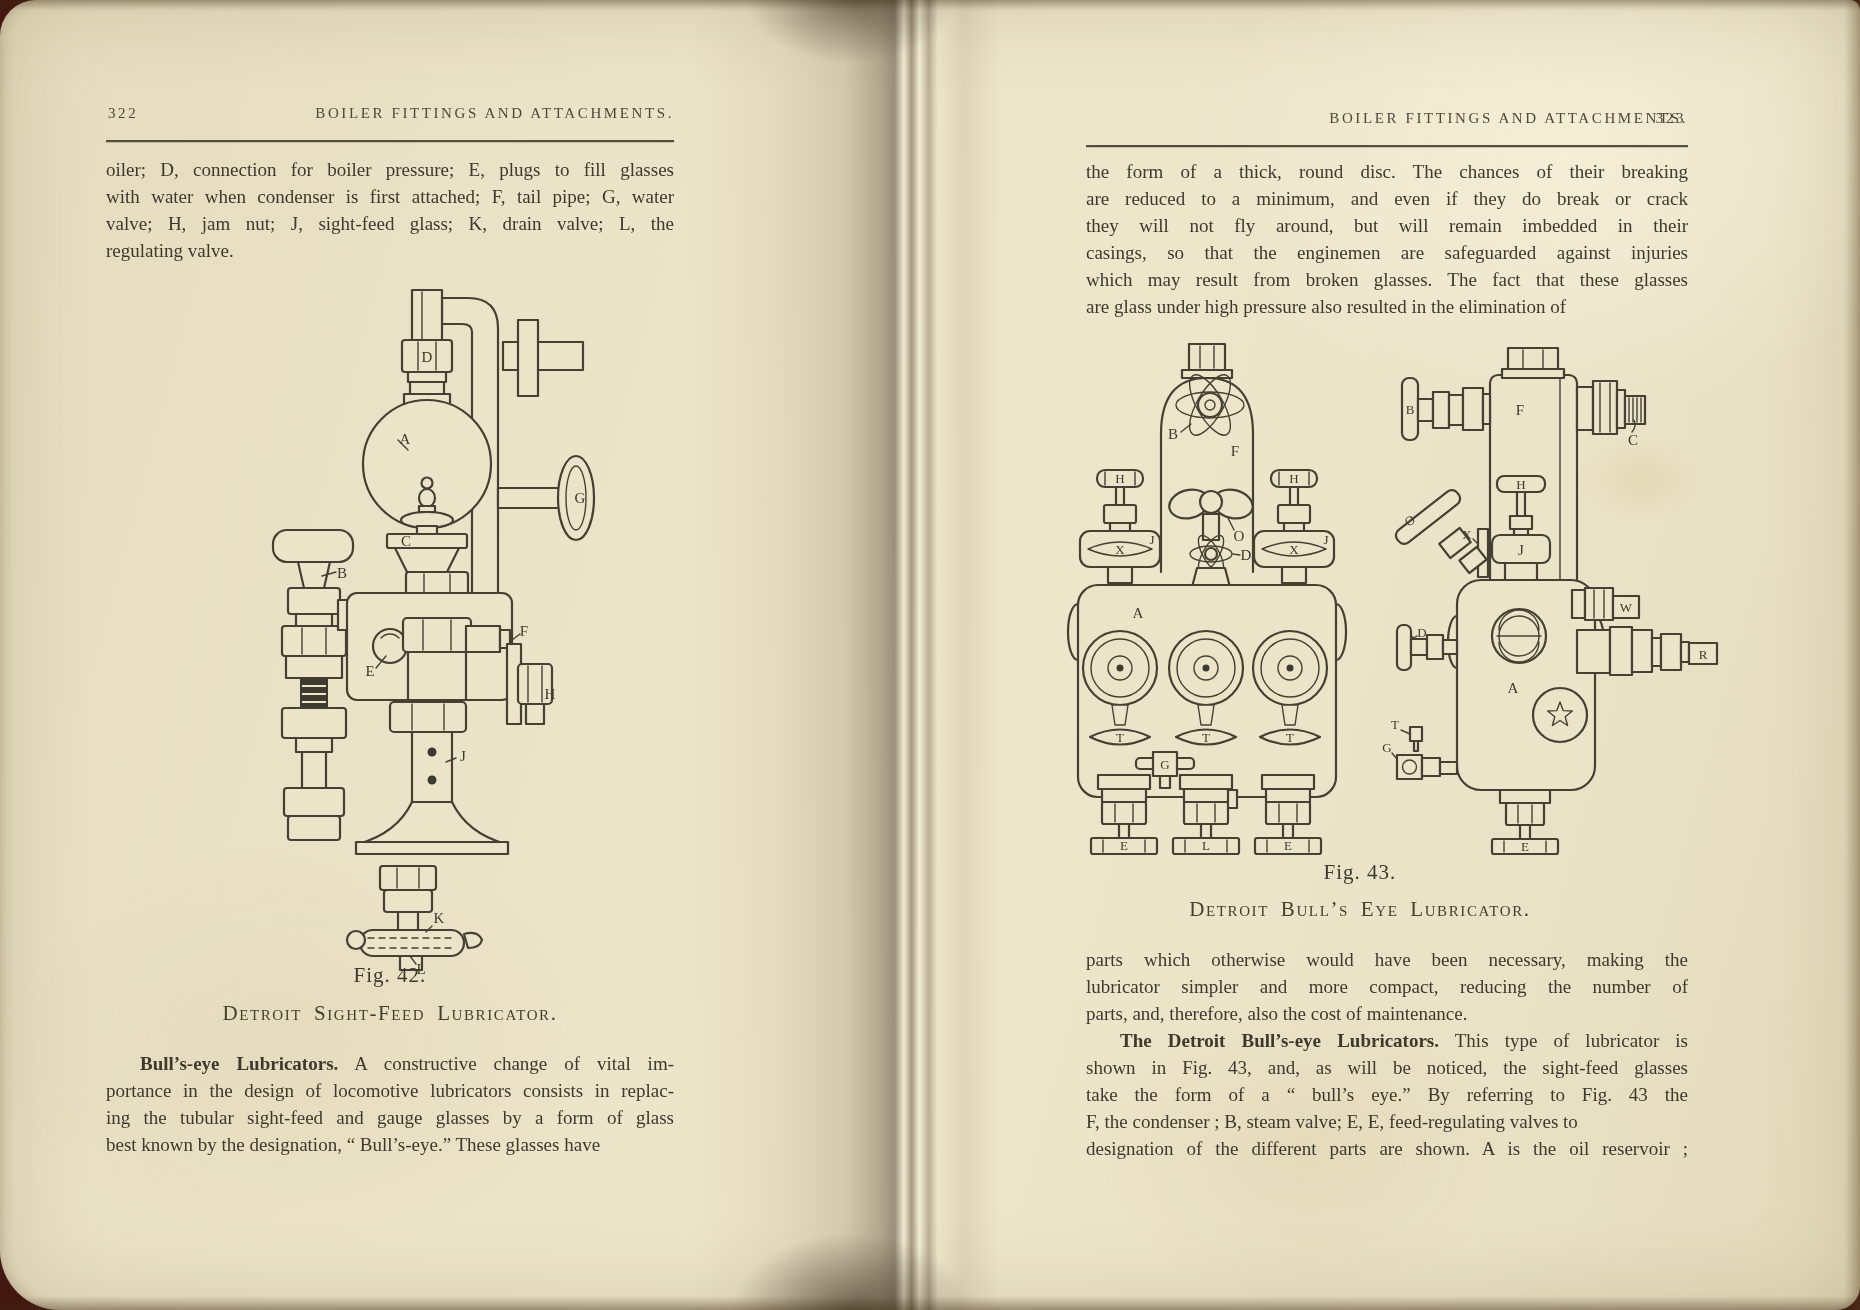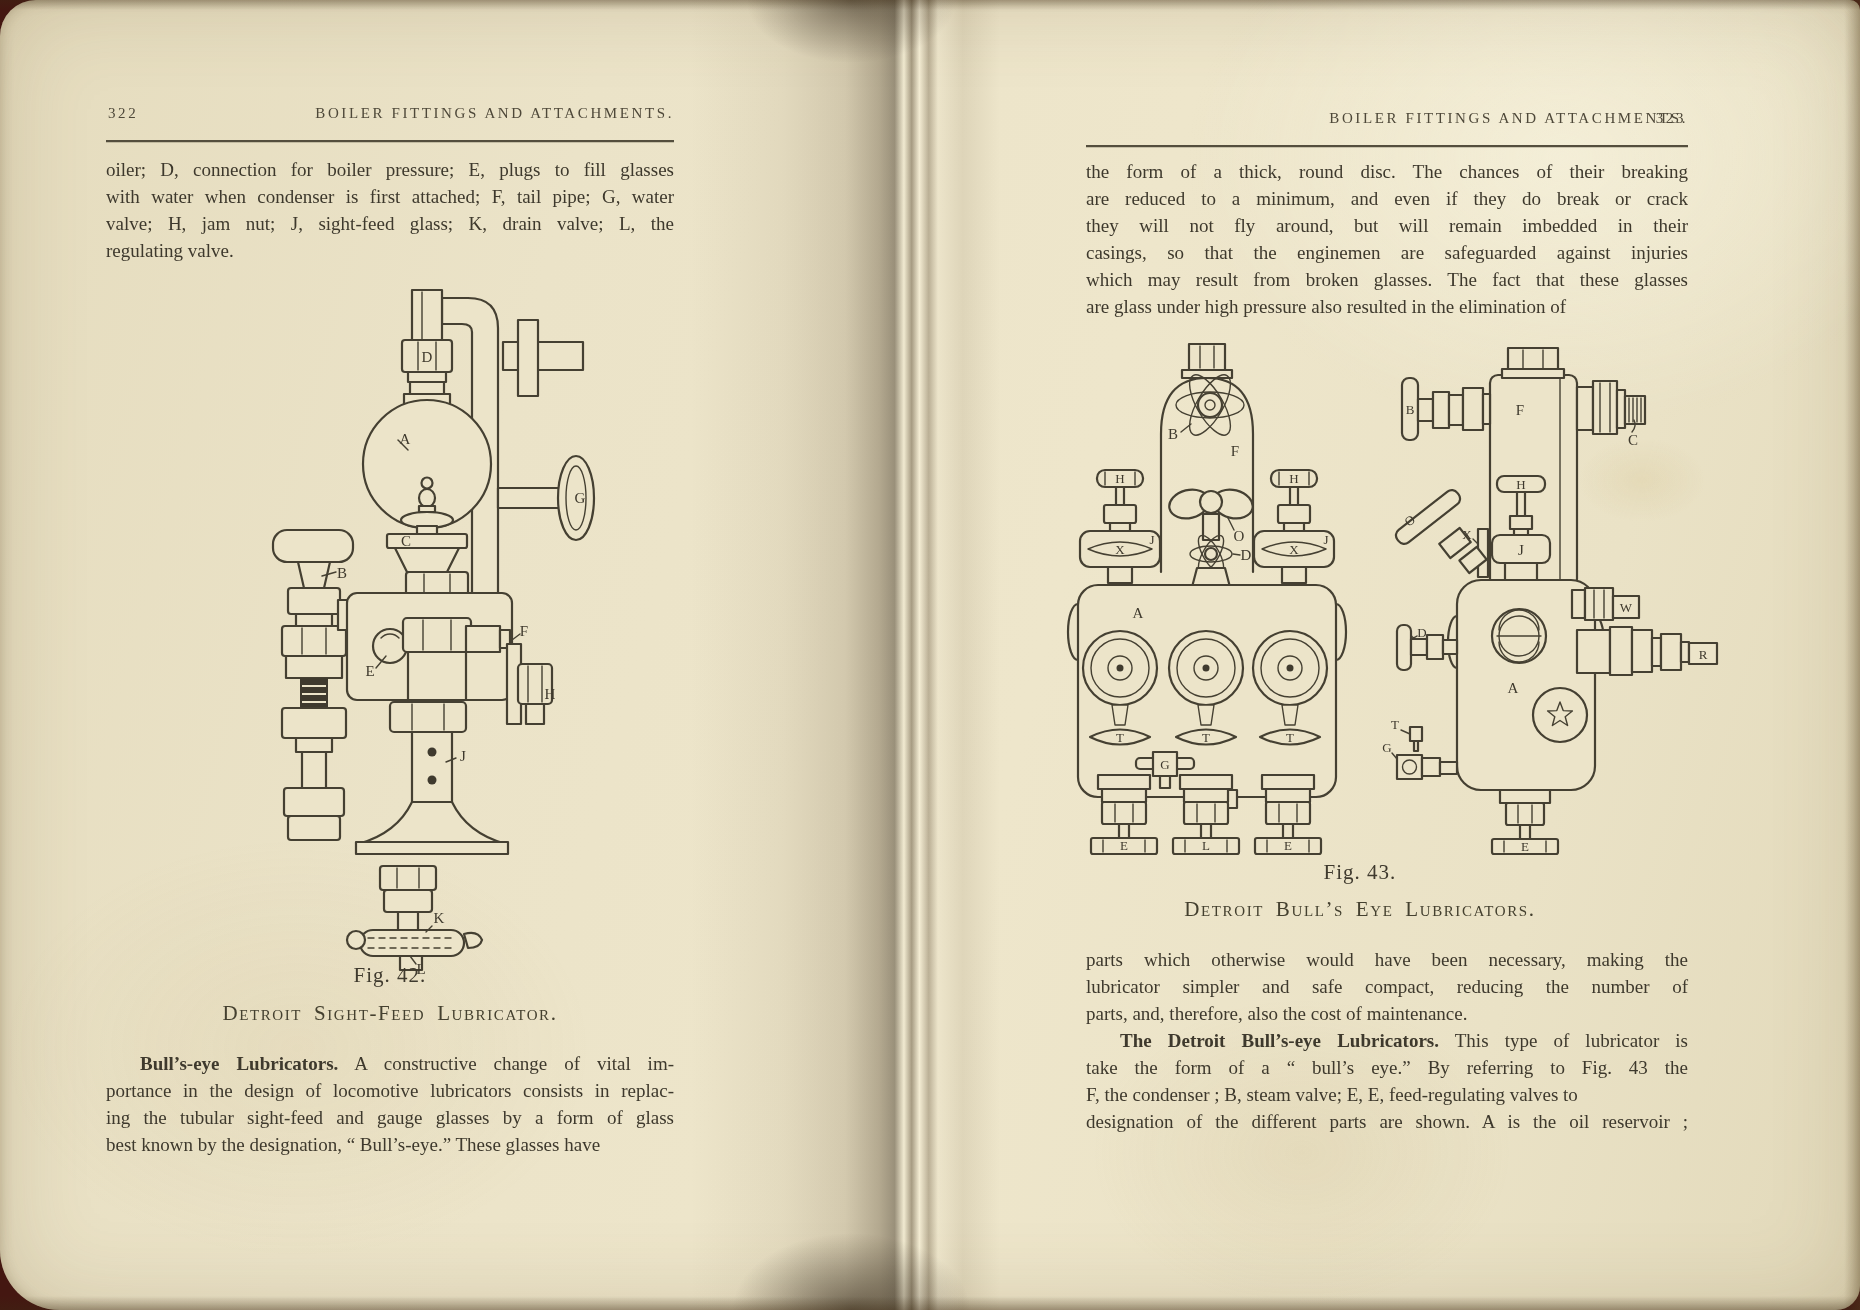--- a/index.html
+++ b/index.html
@@ -518,30 +518,31 @@
         <text class="lbl-s" x="256" y="270">W</text>
         <text class="lbl-s" x="333" y="317">R</text>
         <text class="lbl" x="143" y="351">A</text>
         <text class="lbl-s" x="25" y="387">T</text>
         <text class="lbl-s" x="17" y="410">G</text>
         <text class="lbl-s" x="155" y="509">E</text>
       </g>
     </svg>
 
     <div class="figcap" style="top:860px;left:-26px;width:600px;">Fig. 43.</div>
-    <div class="figtitle" style="top:897px;left:-26px;width:600px;">Detroit Bull’s Eye Lubricators.</div>
+    <div class="figtitle" style="top:897px;left:-26px;width:600px;">Detroit Bull’s Eye Lubricator.</div>
 
     <div class="para" style="top:946px;">
       <div class="jline">parts which otherwise would have been necessary, making the</div>
-      <div class="jline">lubricator simpler and safe compact, reducing the number of</div>
+      <div class="jline">lubricator simpler and more compact, reducing the number of</div>
       <div class="jline end">parts, and, therefore, also the cost of maintenance.</div>
     </div>
 
     <div class="para" style="top:1027px;">
       <div class="jline ind"><b>The Detroit Bull’s-eye Lubricators.</b> <span>This type of lubricator is</span></div>
+      <div class="jline">shown in Fig. 43, and, as will be noticed, the sight-feed glasses</div>
       <div class="jline">take the form of a “ bull’s eye.”  By referring to Fig. 43 the</div>
       <div class="jline end">F, the condenser ; B, steam valve; E, E, feed-regulating valves to</div>
       <div class="jline">designation of the different parts are shown.  A is the oil reservoir ;</div>
     </div>
   </div>
 
   <div class="gutter"></div>
   <div class="edge-top"></div>
   <div class="edge-bottom"></div>
   <div class="edge-right"></div>

